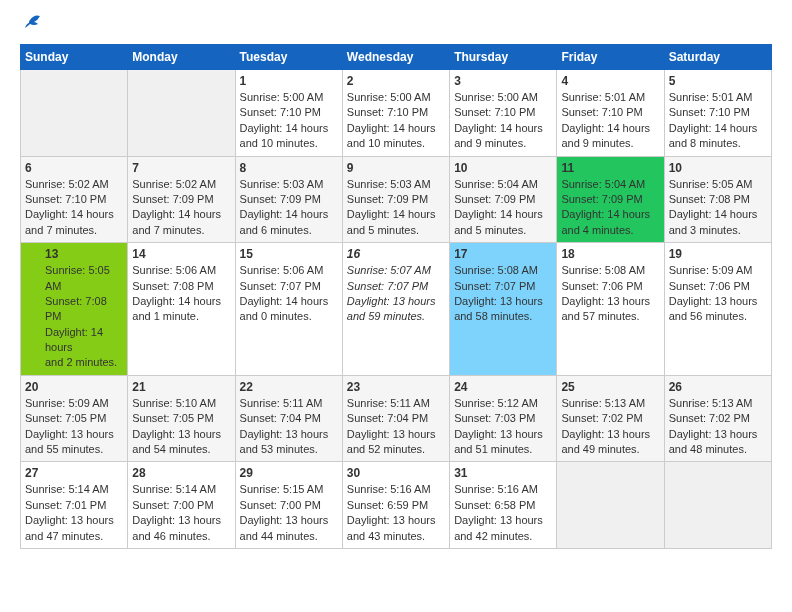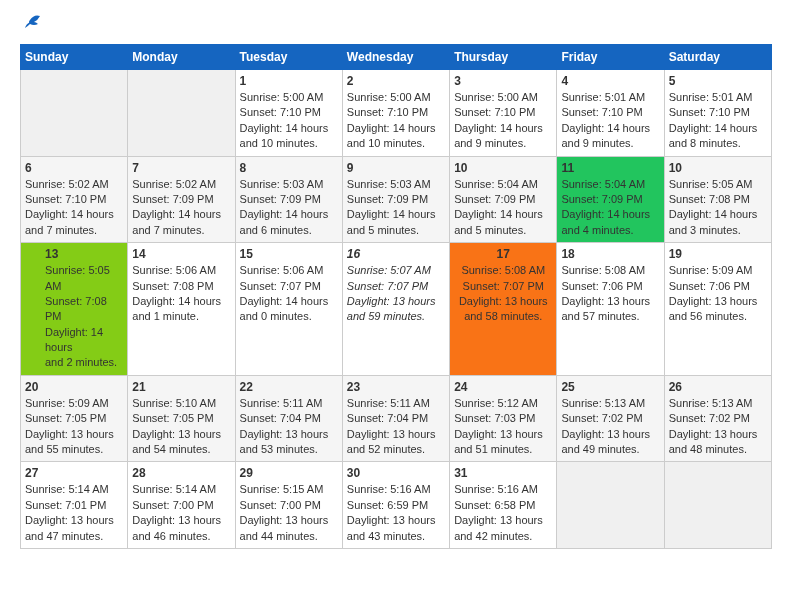--- a/index.html
+++ b/index.html
@@ -231,21 +231,21 @@
 Daylight: 14 hours
 and 0 minutes.</div>
         </td>
         <td style="background: rgb(255, 255, 255); font-style: italic;">
           <span class="day-number">16</span>
           <div class="day-info" style="white-space: pre-line;">Sunrise: 5:07 AM
 Sunset: 7:07 PM
 Daylight: 13 hours
 and 59 minutes.</div>
         </td>
-        <td style="background: #f97316; text-align: center;">
+        <td style="background: #7dd3fc;">
           <span class="day-number">17</span>
           <div class="day-info" style="white-space: pre-line;">Sunrise: 5:08 AM
 Sunset: 7:07 PM
 Daylight: 13 hours
 and 58 minutes.</div>
         </td>
         <td style="background: rgb(255, 255, 255);">
           <span class="day-number">18</span>
           <div class="day-info" style="white-space: pre-line;">Sunrise: 5:08 AM
 Sunset: 7:06 PM

